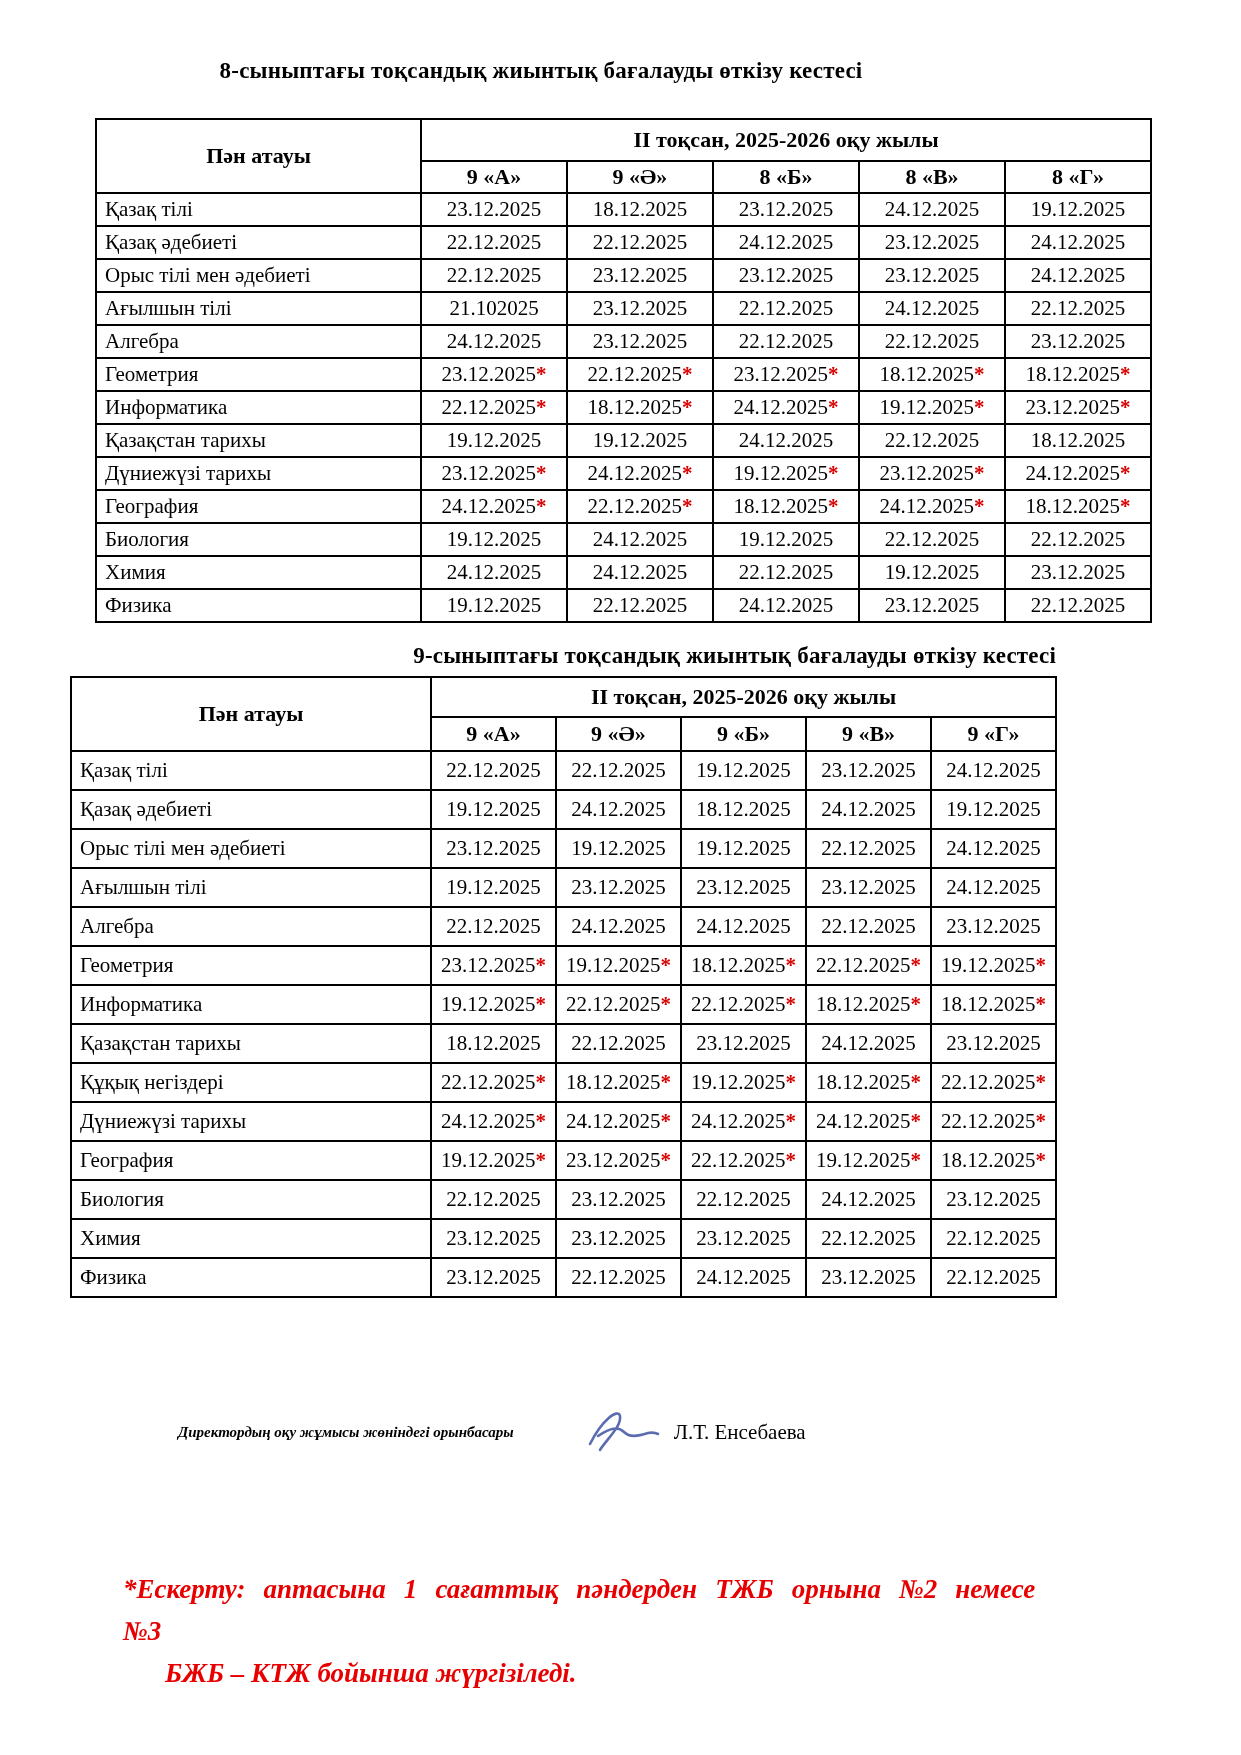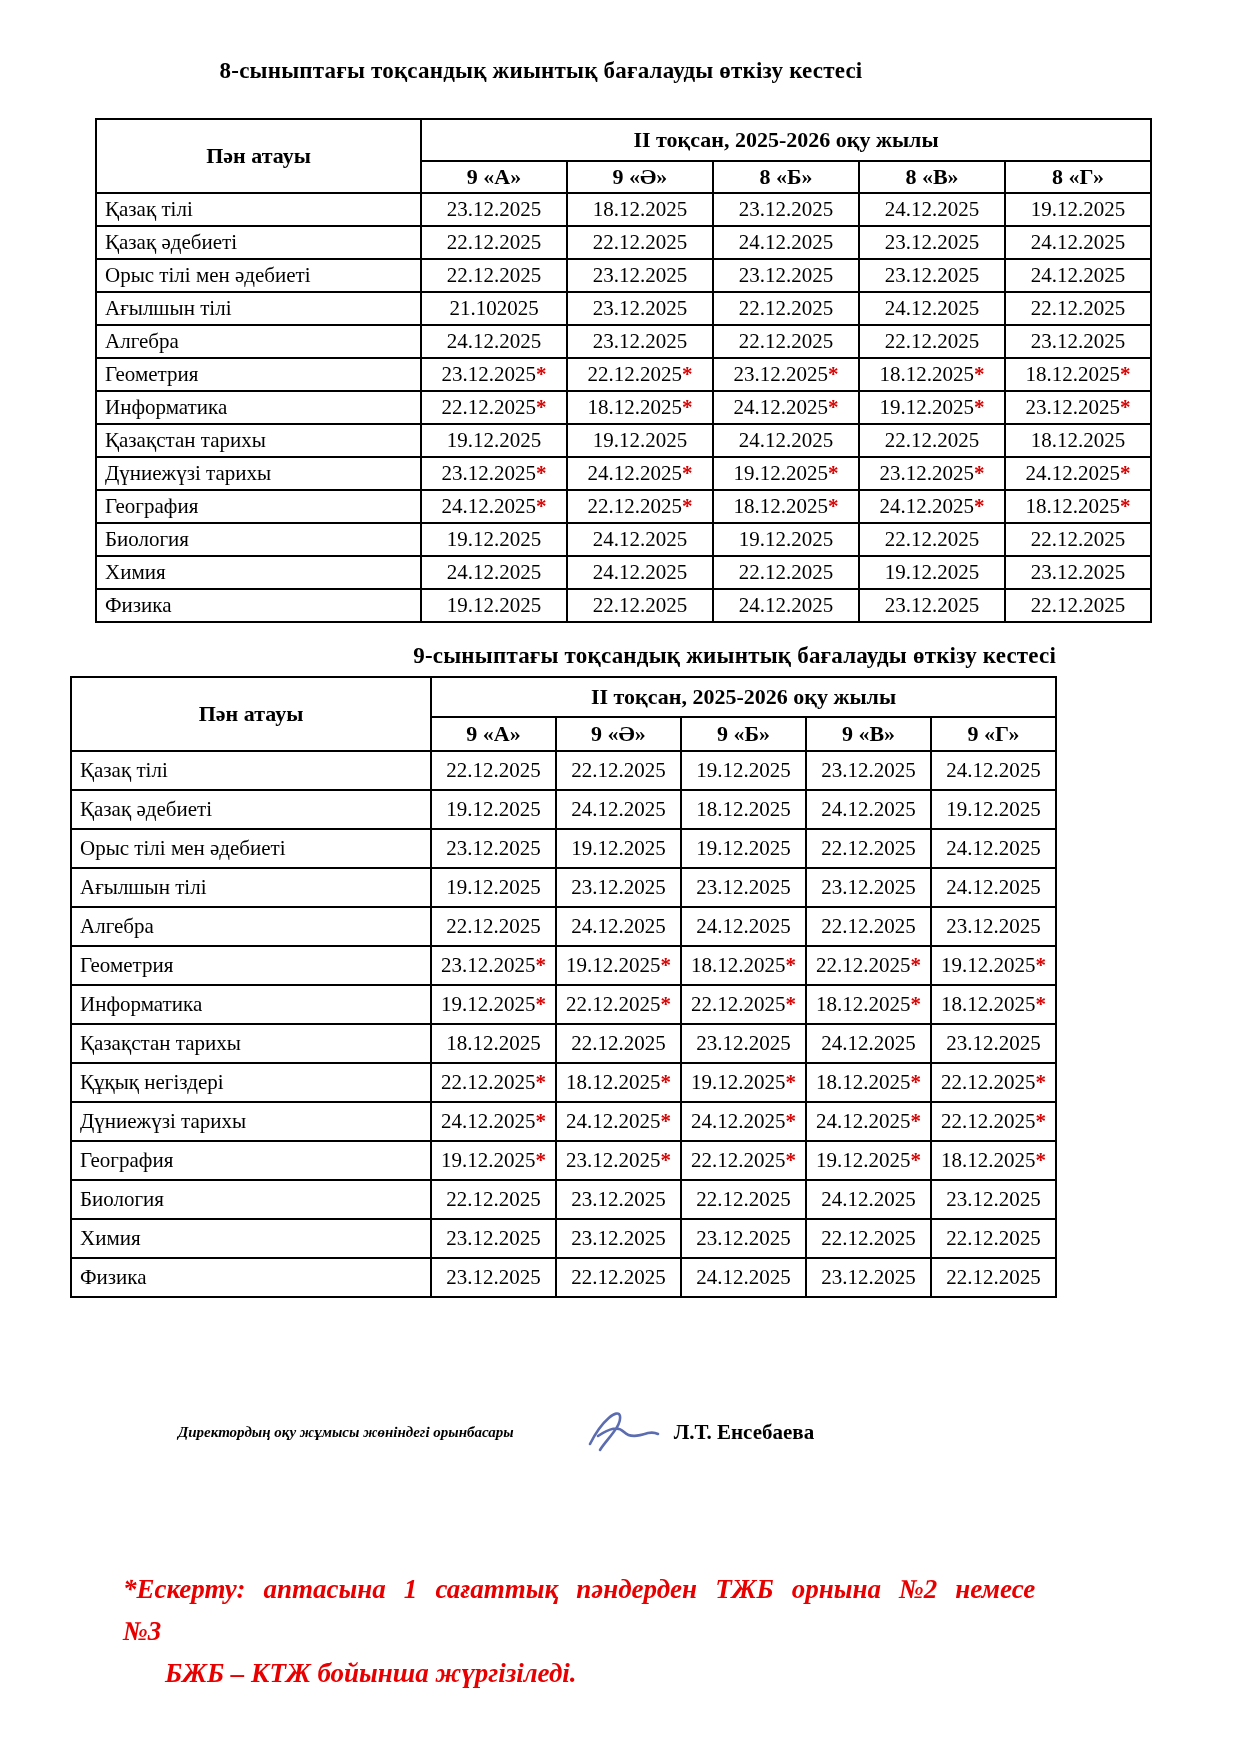--- a/index.html
+++ b/index.html
@@ -27,21 +27,21 @@
   #table2 .term-row th{height:38px;}
   #table2 .class-row th{height:32px;}
   #table2 tbody tr{height:39px;}
   .star{color:#d80000;font-weight:bold;}
   #signature-row{
     position:absolute;top:1406px;left:178px;width:900px;
     display:flex;align-items:center;
   }
   #signature-label{font-weight:bold;font-size:15px;font-style:italic;}
   #signature-scribble{margin-left:70px;margin-right:12px;flex:none;}
-  #signature-name{font-weight:bold;font-size:21px;}
+  #signature-name{font-weight:normal;font-size:21px;}
   #note{
     position:absolute;top:1542px;left:123px;width:930px;
     font-style:italic;font-weight:bold;font-size:27px;line-height:1.55;
   }
   .note-line1{word-spacing:.42em;margin-top:27px;}
   .note-line2{padding-left:42px;}
   .note-red{color:#e80000;}
 </style>
 </head>
 <body>

